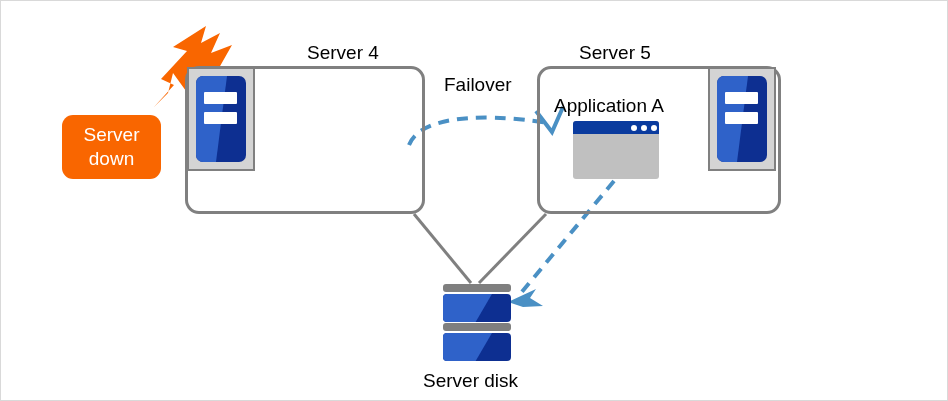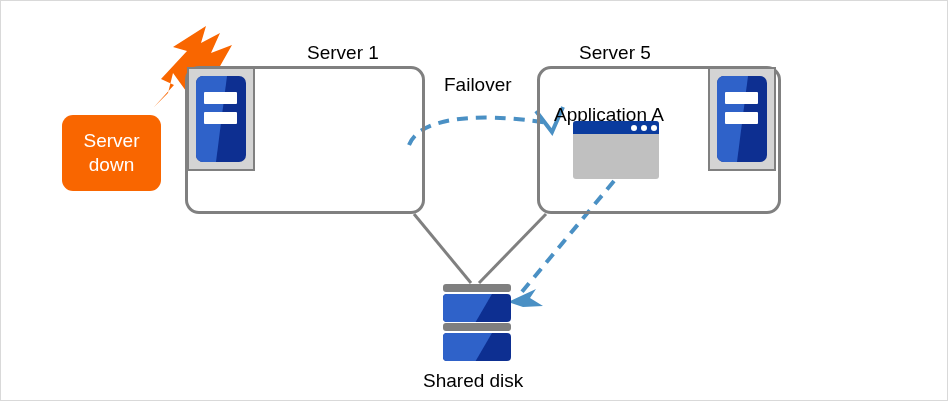--- a/index.html
+++ b/index.html
@@ -154,43 +154,43 @@
 
     <polygon points="153,106 173,84 160,78 186,50 172,46 205,25 200,42 219,32 210,52 231,44 214,74 224,72 206,96 193,72 185,90 172,72 167,92" fill="#f96600"></polygon>
 
     <path d="M 408 144 C 418 118, 470 110, 548 122" fill="none" stroke="#4a90c4" stroke-width="4" stroke-dasharray="11 8" stroke-linecap="butt"></path>
     <path d="M 535 110 L 551 131 L 562 106" fill="none" stroke="#4a90c4" stroke-width="4" stroke-linecap="butt" stroke-linejoin="miter"></path>
 
     <path d="M 613 180 L 520 292" fill="none" stroke="#4a90c4" stroke-width="4" stroke-dasharray="11 8" stroke-linecap="butt"></path>
     <polygon points="507,301 535,288 529,297 542,305 522,306" fill="#4a90c4"></polygon>
   </svg>
 
-  <div class="label" style="left:306px; top:42px;">Server 1</div>
+  <div class="label" style="left:306px; top:42px;">Server 4</div>
 
   <div class="server-box" style="left:184px; top:65px; width:240px; height:148px;"></div>
 
   <div class="server-icon" style="left:186px; top:66px; width:68px; height:104px;">
     <div class="tower">
       <div class="slot" style="left:8px; top:16px; width:33px; height:12px;"></div>
       <div class="slot" style="left:8px; top:36px; width:33px; height:12px;"></div>
     </div>
   </div>
 
-  <div class="badge" style="left:61px; top:114px; width:99px; height:76px;">
+  <div class="badge" style="left:61px; top:114px; width:99px; height:64px;">
     <span>Server</span>
     <span>down</span>
   </div>
 
   <div class="label" style="left:443px; top:74px;">Failover</div>
 
   <div class="label" style="left:578px; top:42px;">Server 5</div>
 
   <div class="server-box" style="left:536px; top:65px; width:244px; height:148px;"></div>
 
-  <div class="label" style="left:553px; top:104px;">Application A</div>
+  <div class="label" style="left:553px; top:95px;">Application A</div>
 
   <div class="app-window" style="left:572px; top:120px; width:86px; height:58px;">
     <div class="titlebar"></div>
     <div class="dot" style="left:58px;"></div>
     <div class="dot" style="left:68px;"></div>
     <div class="dot" style="left:78px;"></div>
   </div>
 
   <div class="server-icon" style="left:707px; top:66px; width:68px; height:104px;">
     <div class="tower">
@@ -202,15 +202,15 @@
   <div class="disk-unit" style="left:442px; top:283px; width:68px; height:38px;">
     <div class="cap"></div>
     <div class="body"></div>
   </div>
 
   <div class="disk-unit" style="left:442px; top:322px; width:68px; height:38px;">
     <div class="cap"></div>
     <div class="body"></div>
   </div>
 
-  <div class="label" style="left:422px; top:370px;">Shared disk</div>
+  <div class="label" style="left:422px; top:370px;">Server disk</div>
 
 </div>
 
 </body></html>

